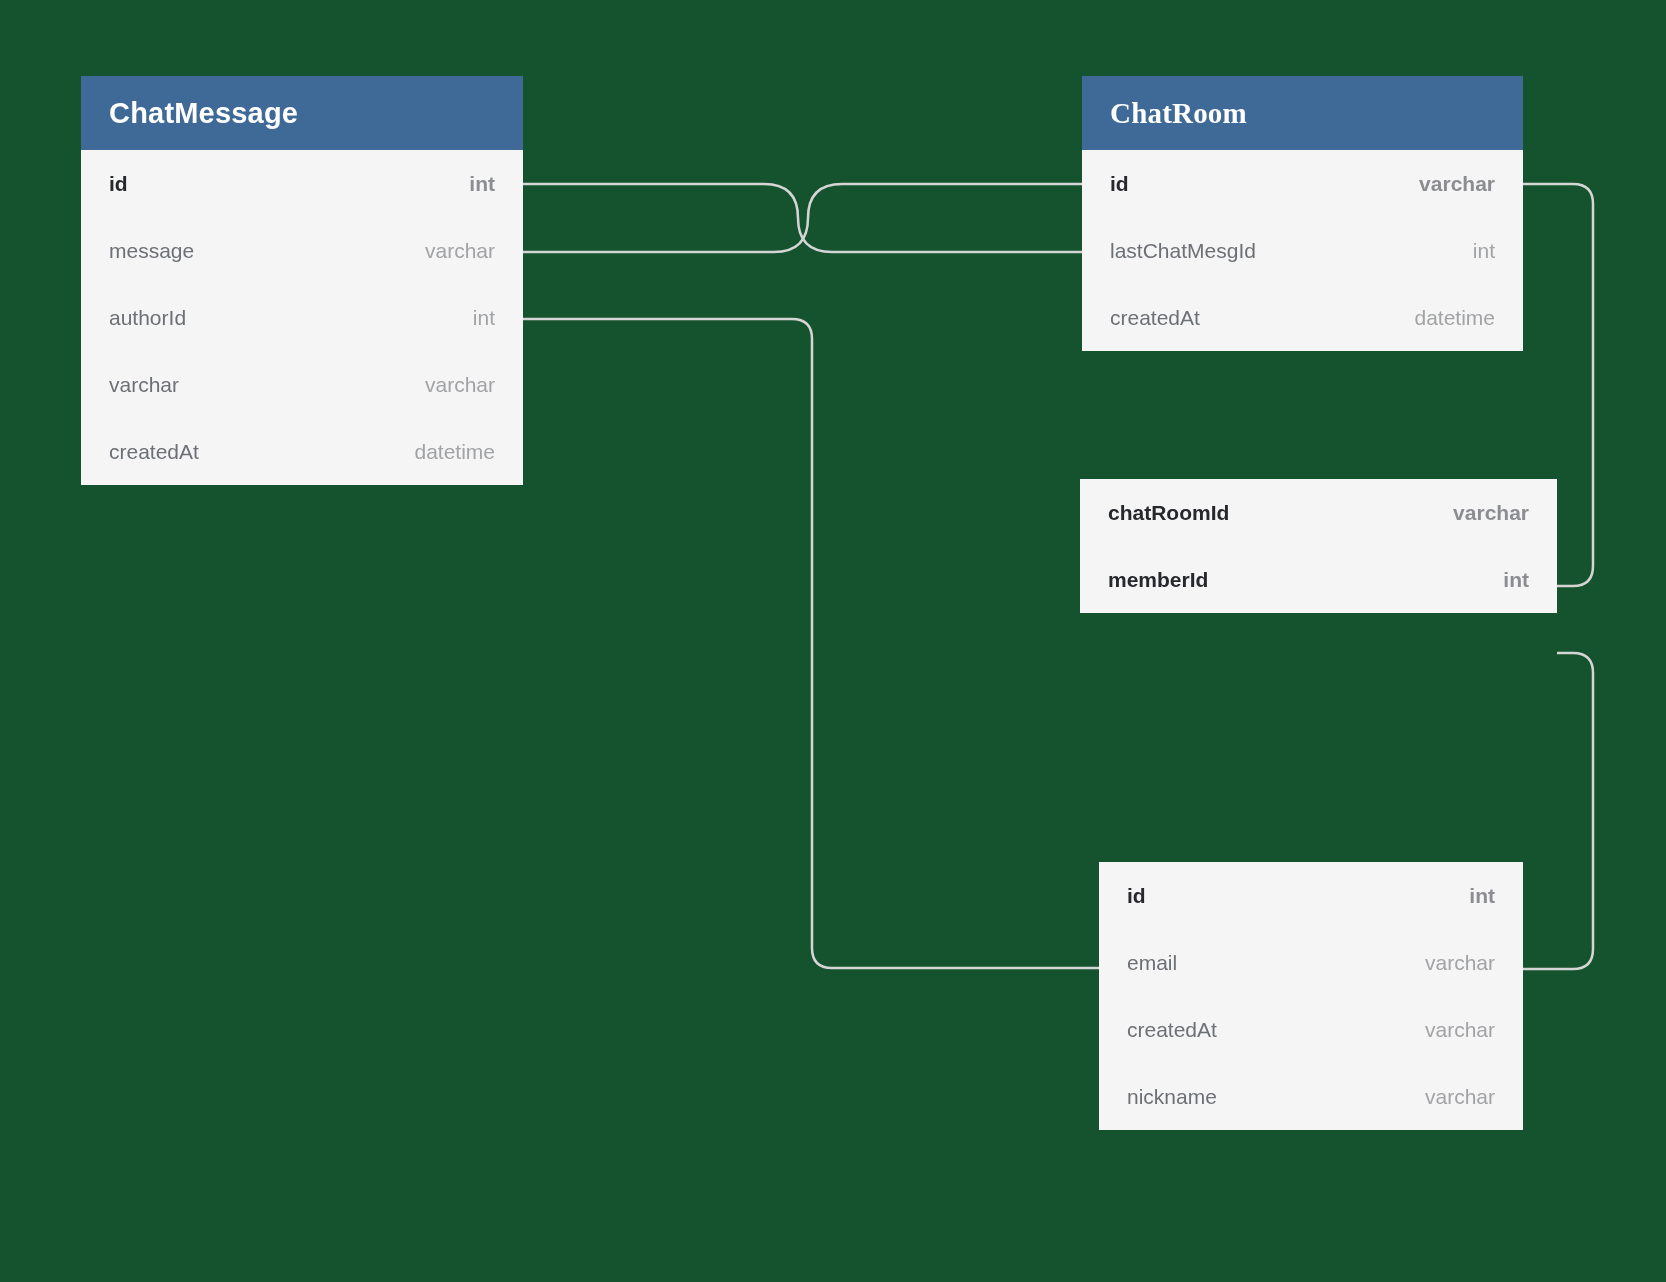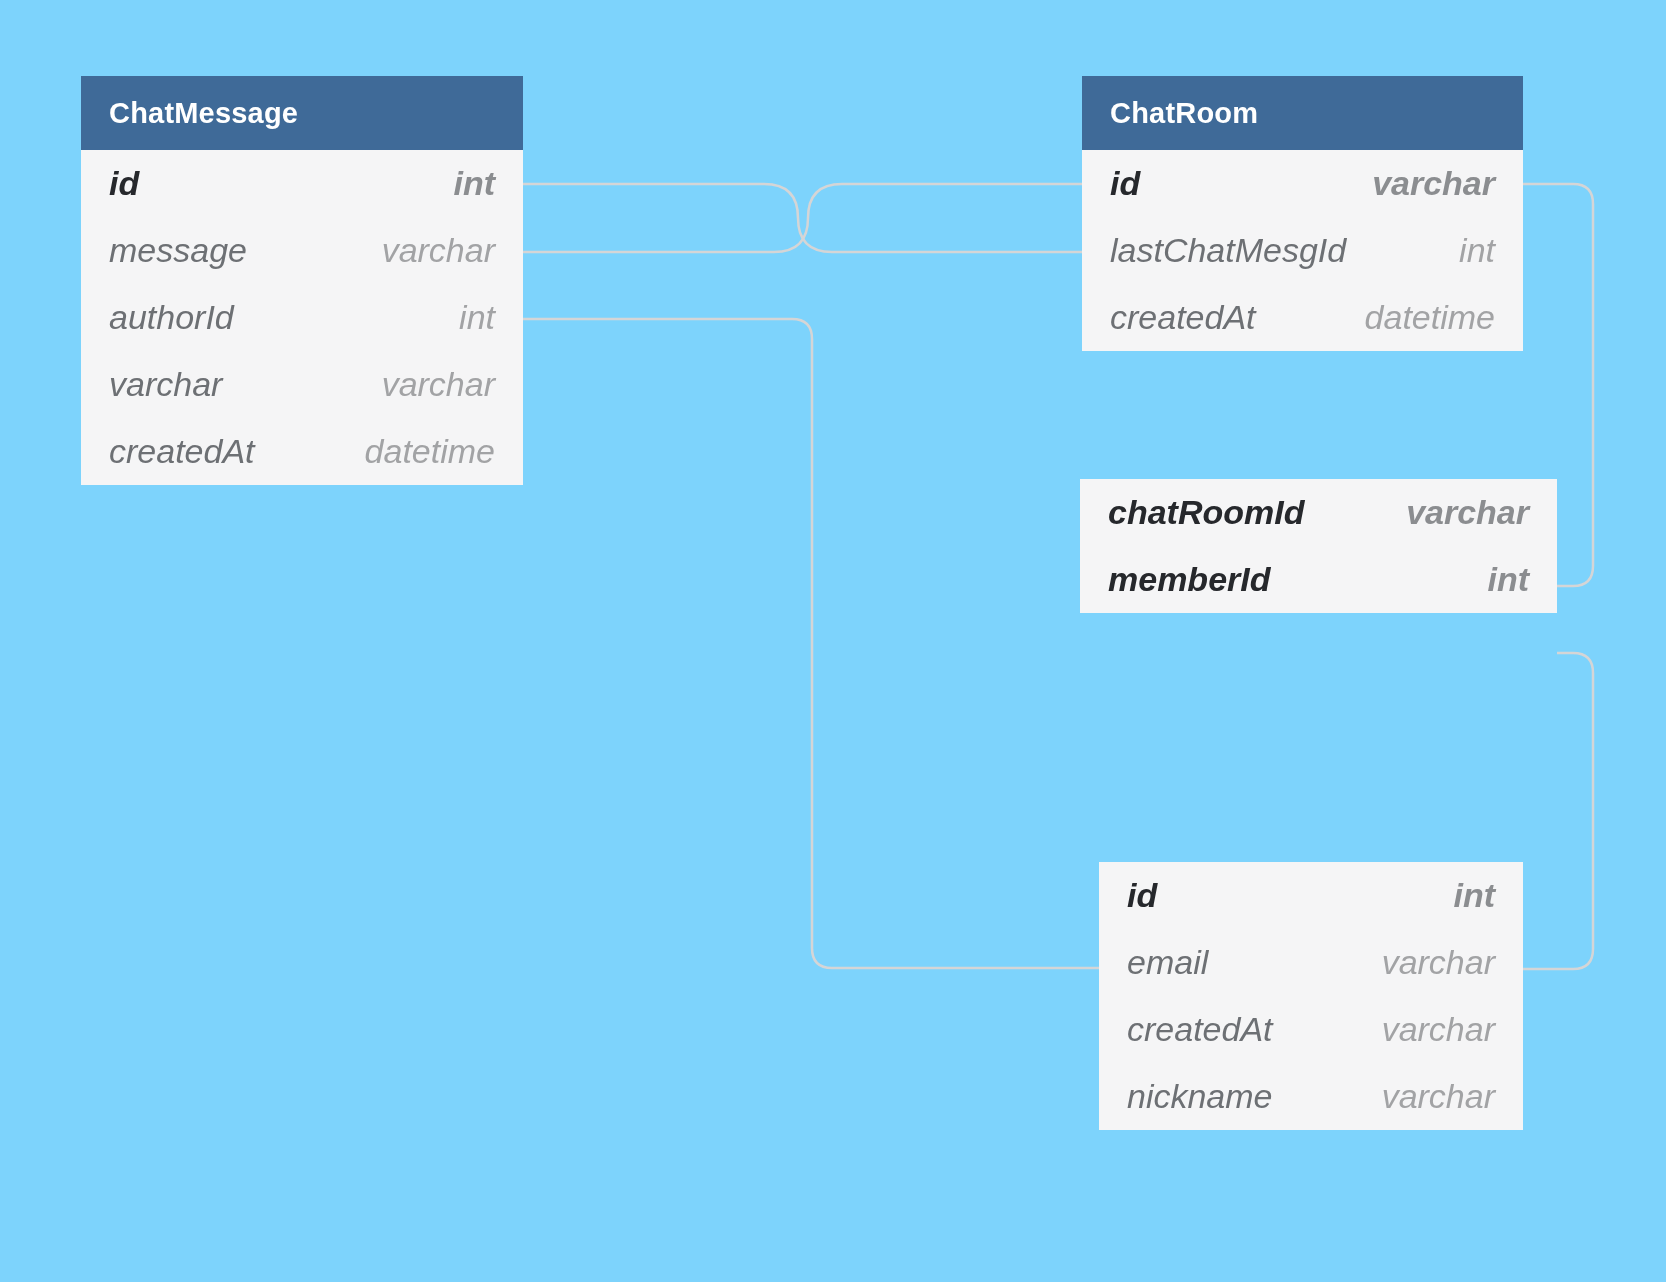--- a/index.html
+++ b/index.html
@@ -5,21 +5,21 @@
   html, body {
     margin: 0;
     padding: 0;
     background: #fafafa;
     font-family: "Liberation Sans", "DejaVu Sans", sans-serif;
   }
   .canvas {
     position: relative;
     width: 1666px;
     height: 1282px;
-    background: #7dd3fc;
+    background: #14532d;
     overflow: hidden;
   }
   .wires {
     position: absolute;
     left: 0; top: 0;
     width: 1666px;
     height: 1282px;
     z-index: 1;
   }
   .wires path {
@@ -43,22 +43,21 @@
     font-weight: 700;
     letter-spacing: 0.2px;
   }
   .table .row {
     height: 67px;
     display: flex;
     align-items: center;
     justify-content: space-between;
     padding: 0 28px;
     box-sizing: border-box;
-    font-size: 34px;
-    font-style: italic;
+    font-size: 21px;
   }
   .row .fname { color: #6d7074; font-weight: 400; }
   .row .ftype { color: #a2a3a5; font-weight: 400; }
   .row.pk .fname { color: #26282c; font-weight: 700; }
   .row.pk .ftype { color: #8b8d90; font-weight: 700; }
 </style>
 </head>
 <body>
 
 <div class="canvas">
@@ -91,21 +90,21 @@
       <span class="fname">varchar</span>
       <span class="ftype">varchar</span>
     </div>
     <div class="row">
       <span class="fname">createdAt</span>
       <span class="ftype">datetime</span>
     </div>
   </div>
 
   <div class="table" style="left:1082px; top:76px; width:441px;">
-    <div class="header" style="background:#3f6a98;">
+    <div class="header" style="background:#3f6a98;font-family:Liberation Serif, serif;">
       <span>ChatRoom</span>
     </div>
     <div class="row pk">
       <span class="fname">id</span>
       <span class="ftype">varchar</span>
     </div>
     <div class="row">
       <span class="fname">lastChatMesgId</span>
       <span class="ftype">int</span>
     </div>

